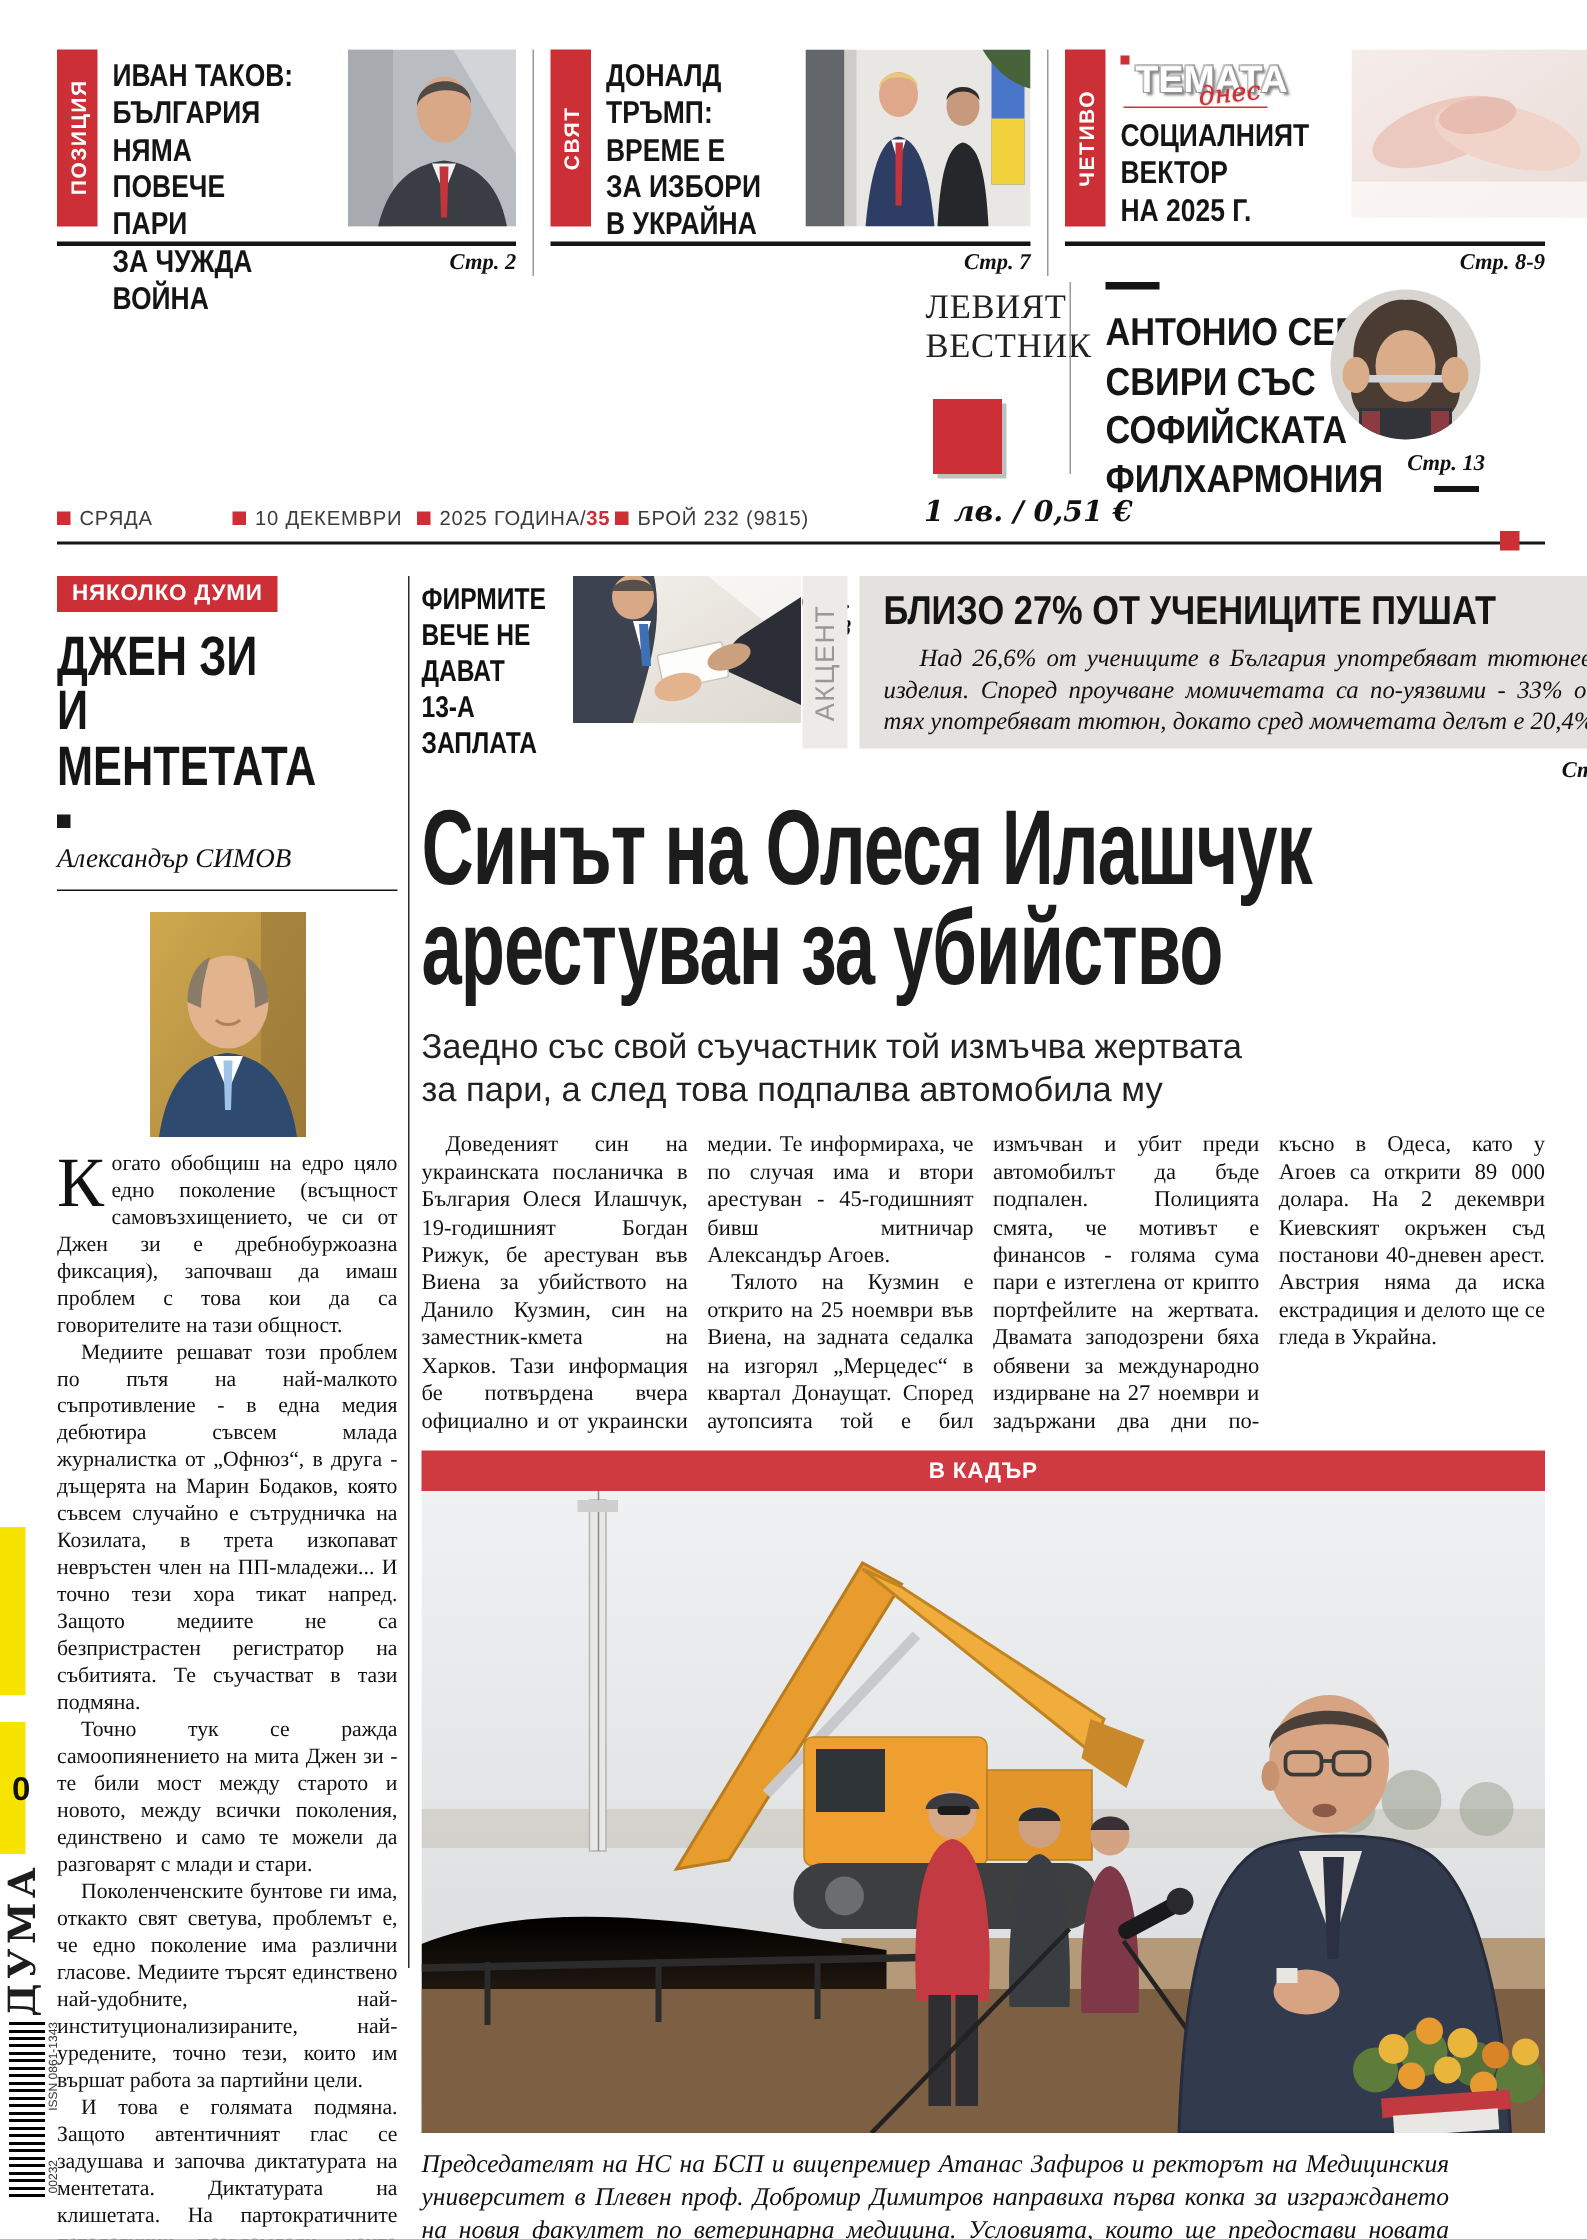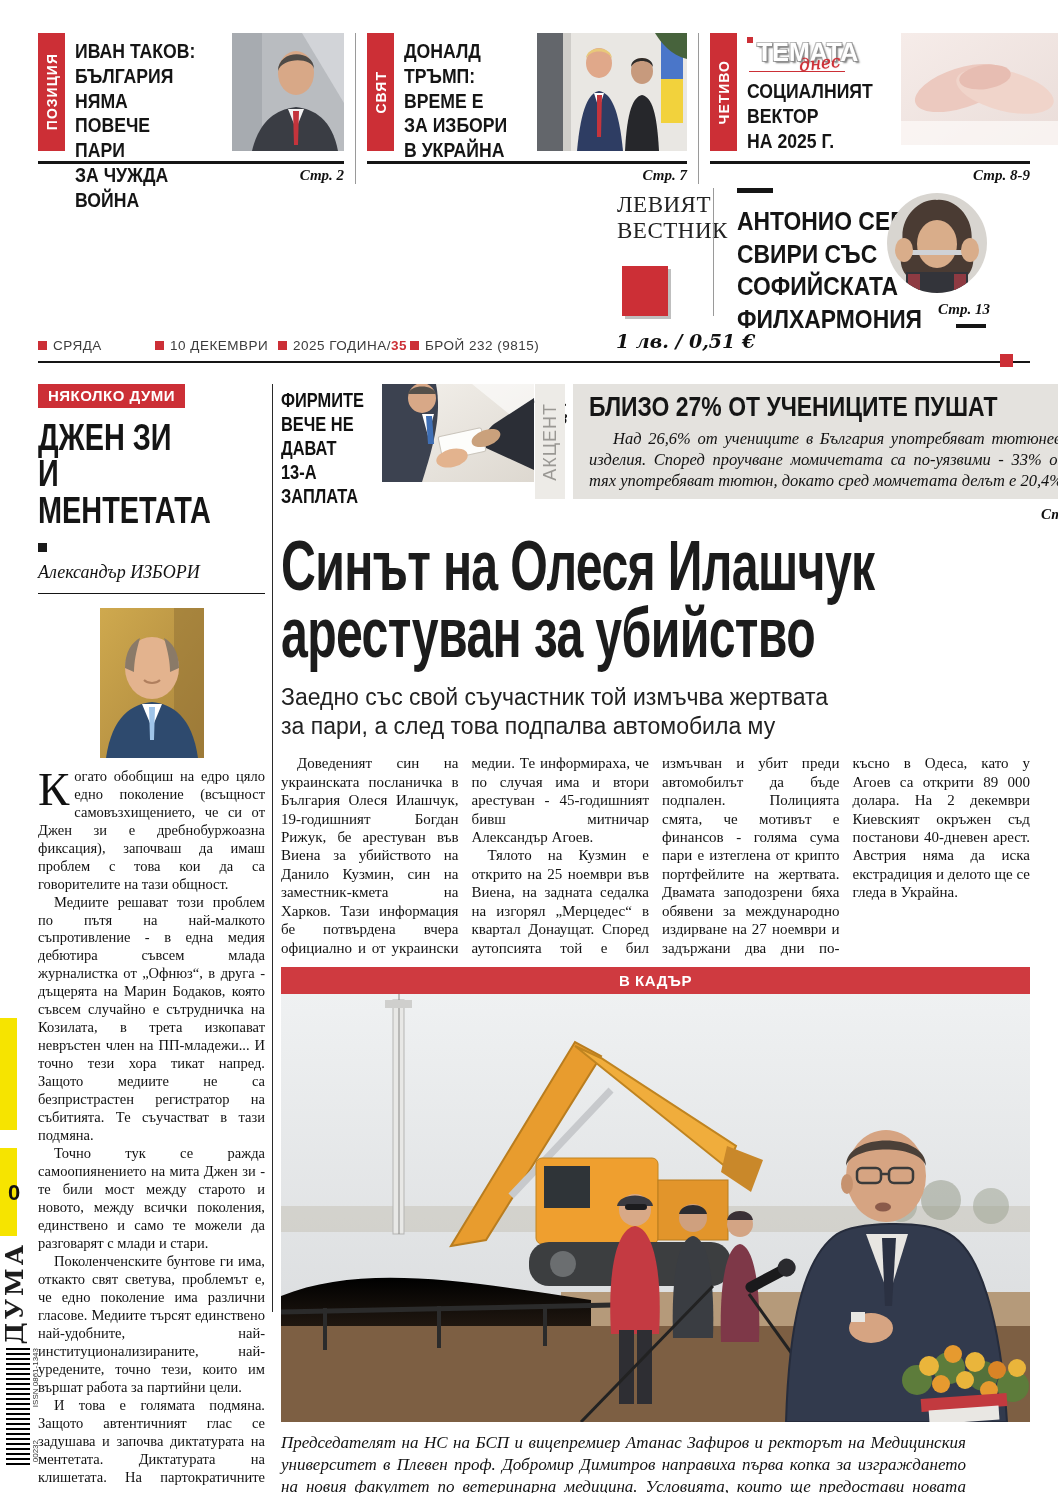--- a/index.html
+++ b/index.html
@@ -257,21 +257,21 @@
     <span class="inforule"></span>
     <span class="website">www.duma.bg</span>
     <span class="website-sq"></span>
   </div>
 
   <div class="opinion">
     <span class="kicker">НЯКОЛКО ДУМИ</span>
     <div class="op-title"><span class="cond pre" style="transform:scaleX(.78);">ДЖЕН ЗИ
 И МЕНТЕТАТА</span></div>
     <div class="op-sq"></div>
-    <div class="op-author">Александър ИЗБОРИ</div>
+    <div class="op-author">Александър СИМОВ</div>
     <div class="op-rule"></div>
     <svg class="op-photo" width="104" height="150" viewBox="0 0 104 150">
       <defs>
           <linearGradient id="og" x1="0" y1="0" x2="1" y2="1">
         <stop offset="0" stop-color="#cfa94e"></stop>
             <stop offset="1" stop-color="#a9843c"></stop>
           </linearGradient>
         </defs>
       <rect width="104" height="150" fill="url(#og)"></rect>
       <rect x="74" y="0" width="30" height="150" fill="#8f6f33" opacity=".5"></rect>

